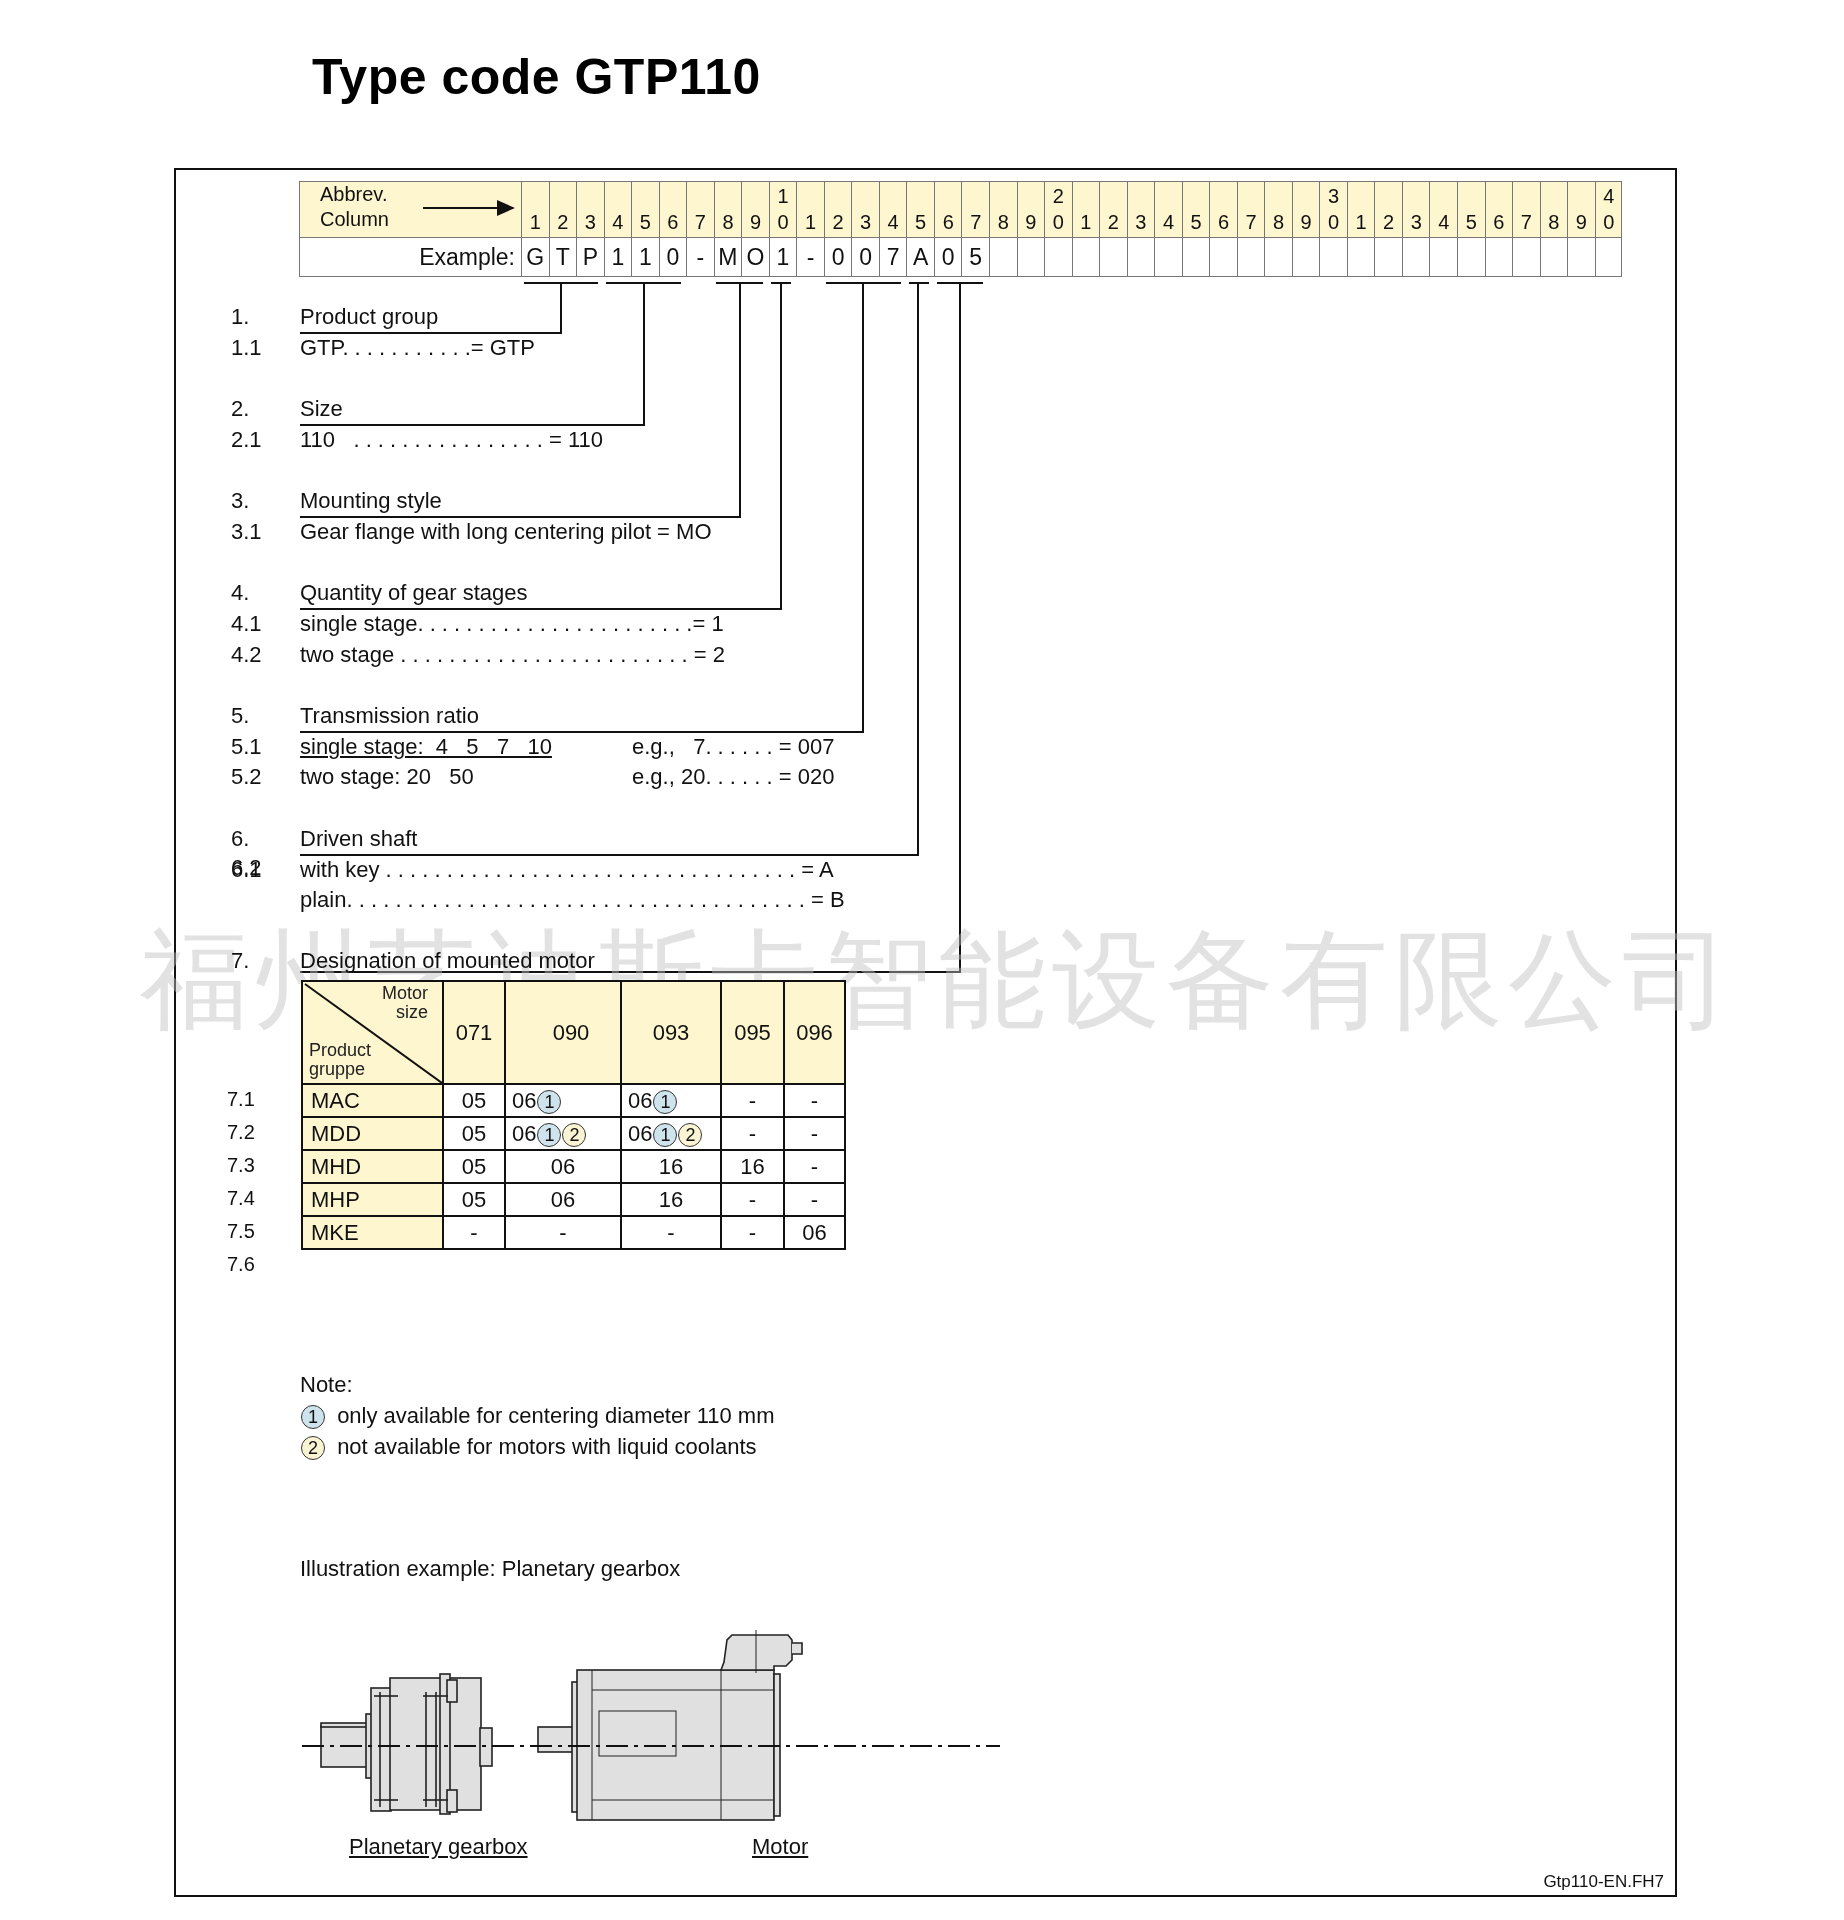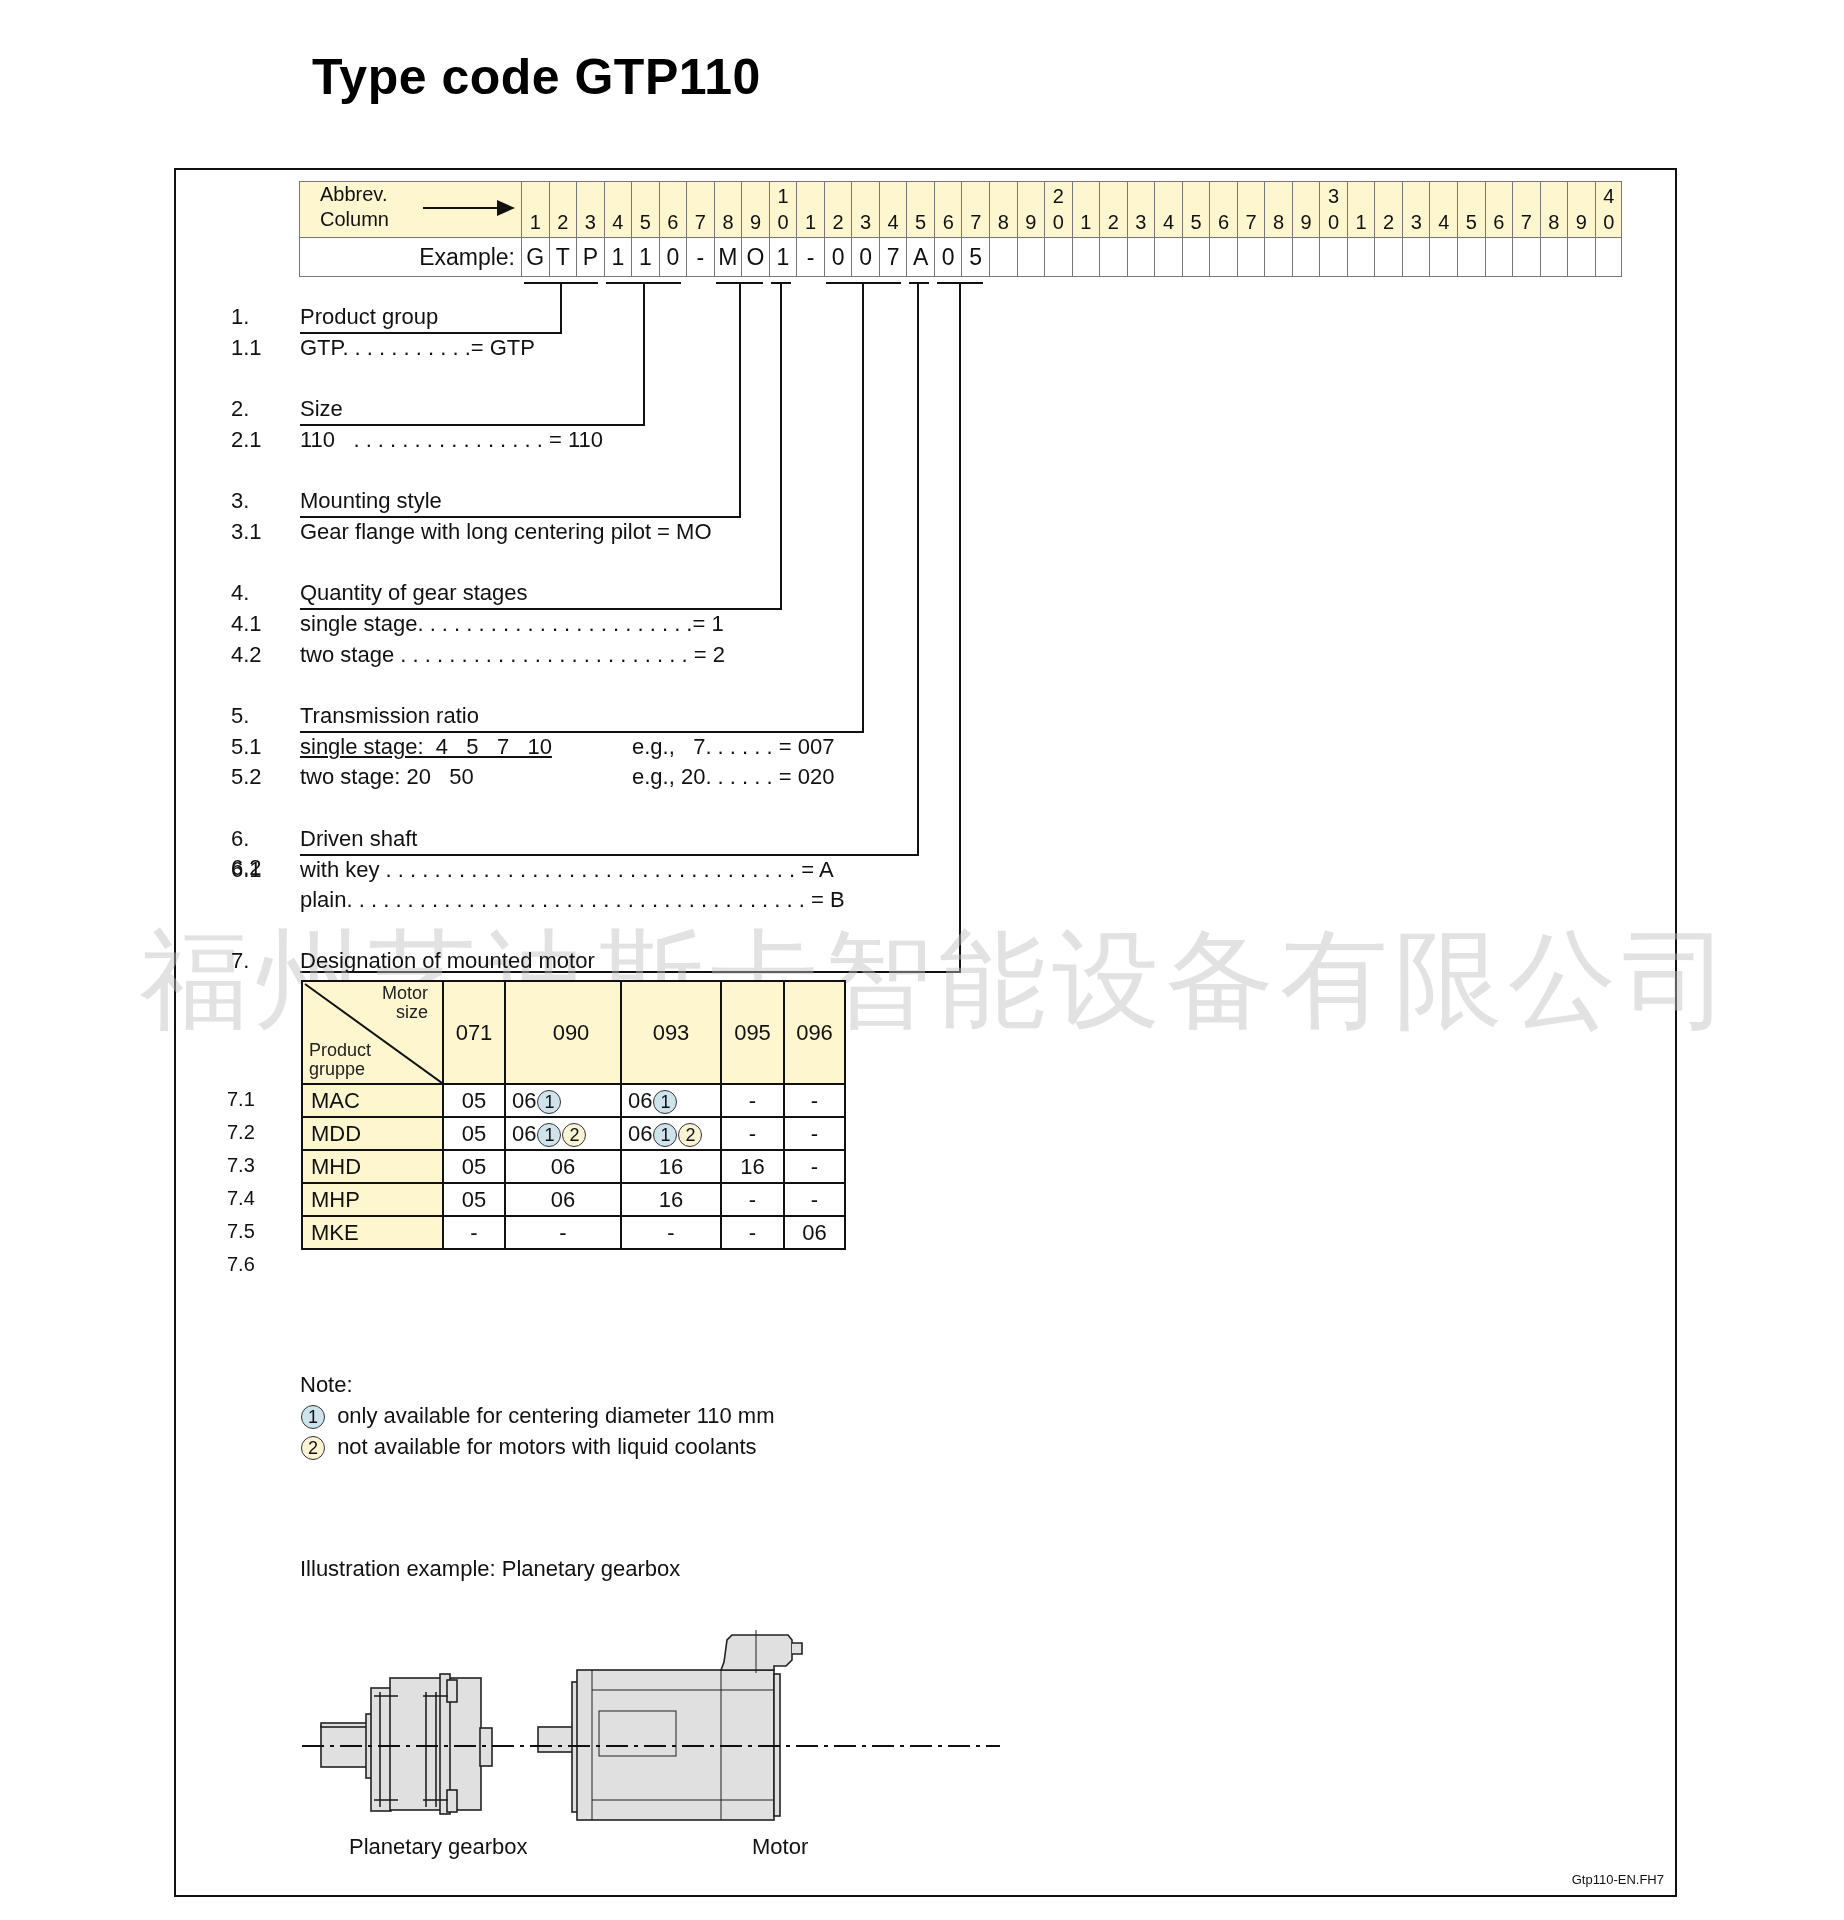--- a/index.html
+++ b/index.html
@@ -39,22 +39,22 @@
   .mt td.lft { text-align:left; padding-left:6px; }
   .diag { position:relative; width:139px; height:101px; }
   .diag svg { position:absolute; left:0; top:0; }
   .diag .ms { position:absolute; right:14px; top:2px; font-size:18px; line-height:19px; text-align:right; color:#222; }
   .diag .pgl { position:absolute; left:6px; bottom:4px; font-size:18px; line-height:19px; text-align:left; color:#222; }
   .circ { display:inline-block; width:22px; height:22px; border-radius:50%; border:1.3px solid #333; font-size:18px; line-height:22px; text-align:center; vertical-align:middle; margin-left:1px; box-sizing:content-box; }
   .c1 { background:#cfe3ec; }
   .c2 { background:#fbf4d4; }
   .rownum { position:absolute; left:227px; font-size:20px; line-height:26px; }
   .note { position:absolute; left:300px; font-size:22px; line-height:26px; white-space:nowrap; }
-  .cap { position:absolute; font-size:22px; line-height:26px; white-space:nowrap; }
-  .footer { position:absolute; right:180px; top:1872px; font-size:13px; }
+  .cap { position:absolute; font-size:22px; line-height:26px; white-space:nowrap;text-decoration:underline; }
+  .footer { position:absolute; right:180px; top:1872px; font-size:17px; }
   .watermark { position:absolute; left:140px; top:920px; font-size:108px; line-height:120px; color:rgba(190,190,190,0.45); letter-spacing:6px; white-space:nowrap; pointer-events:none; font-family:"DejaVu Sans", sans-serif; }
 </style>
 </head>
 <body>
 
 <div class="abs title">Type code GTP110</div>
 
 <div class="abs frame"></div>
 
 <div>

